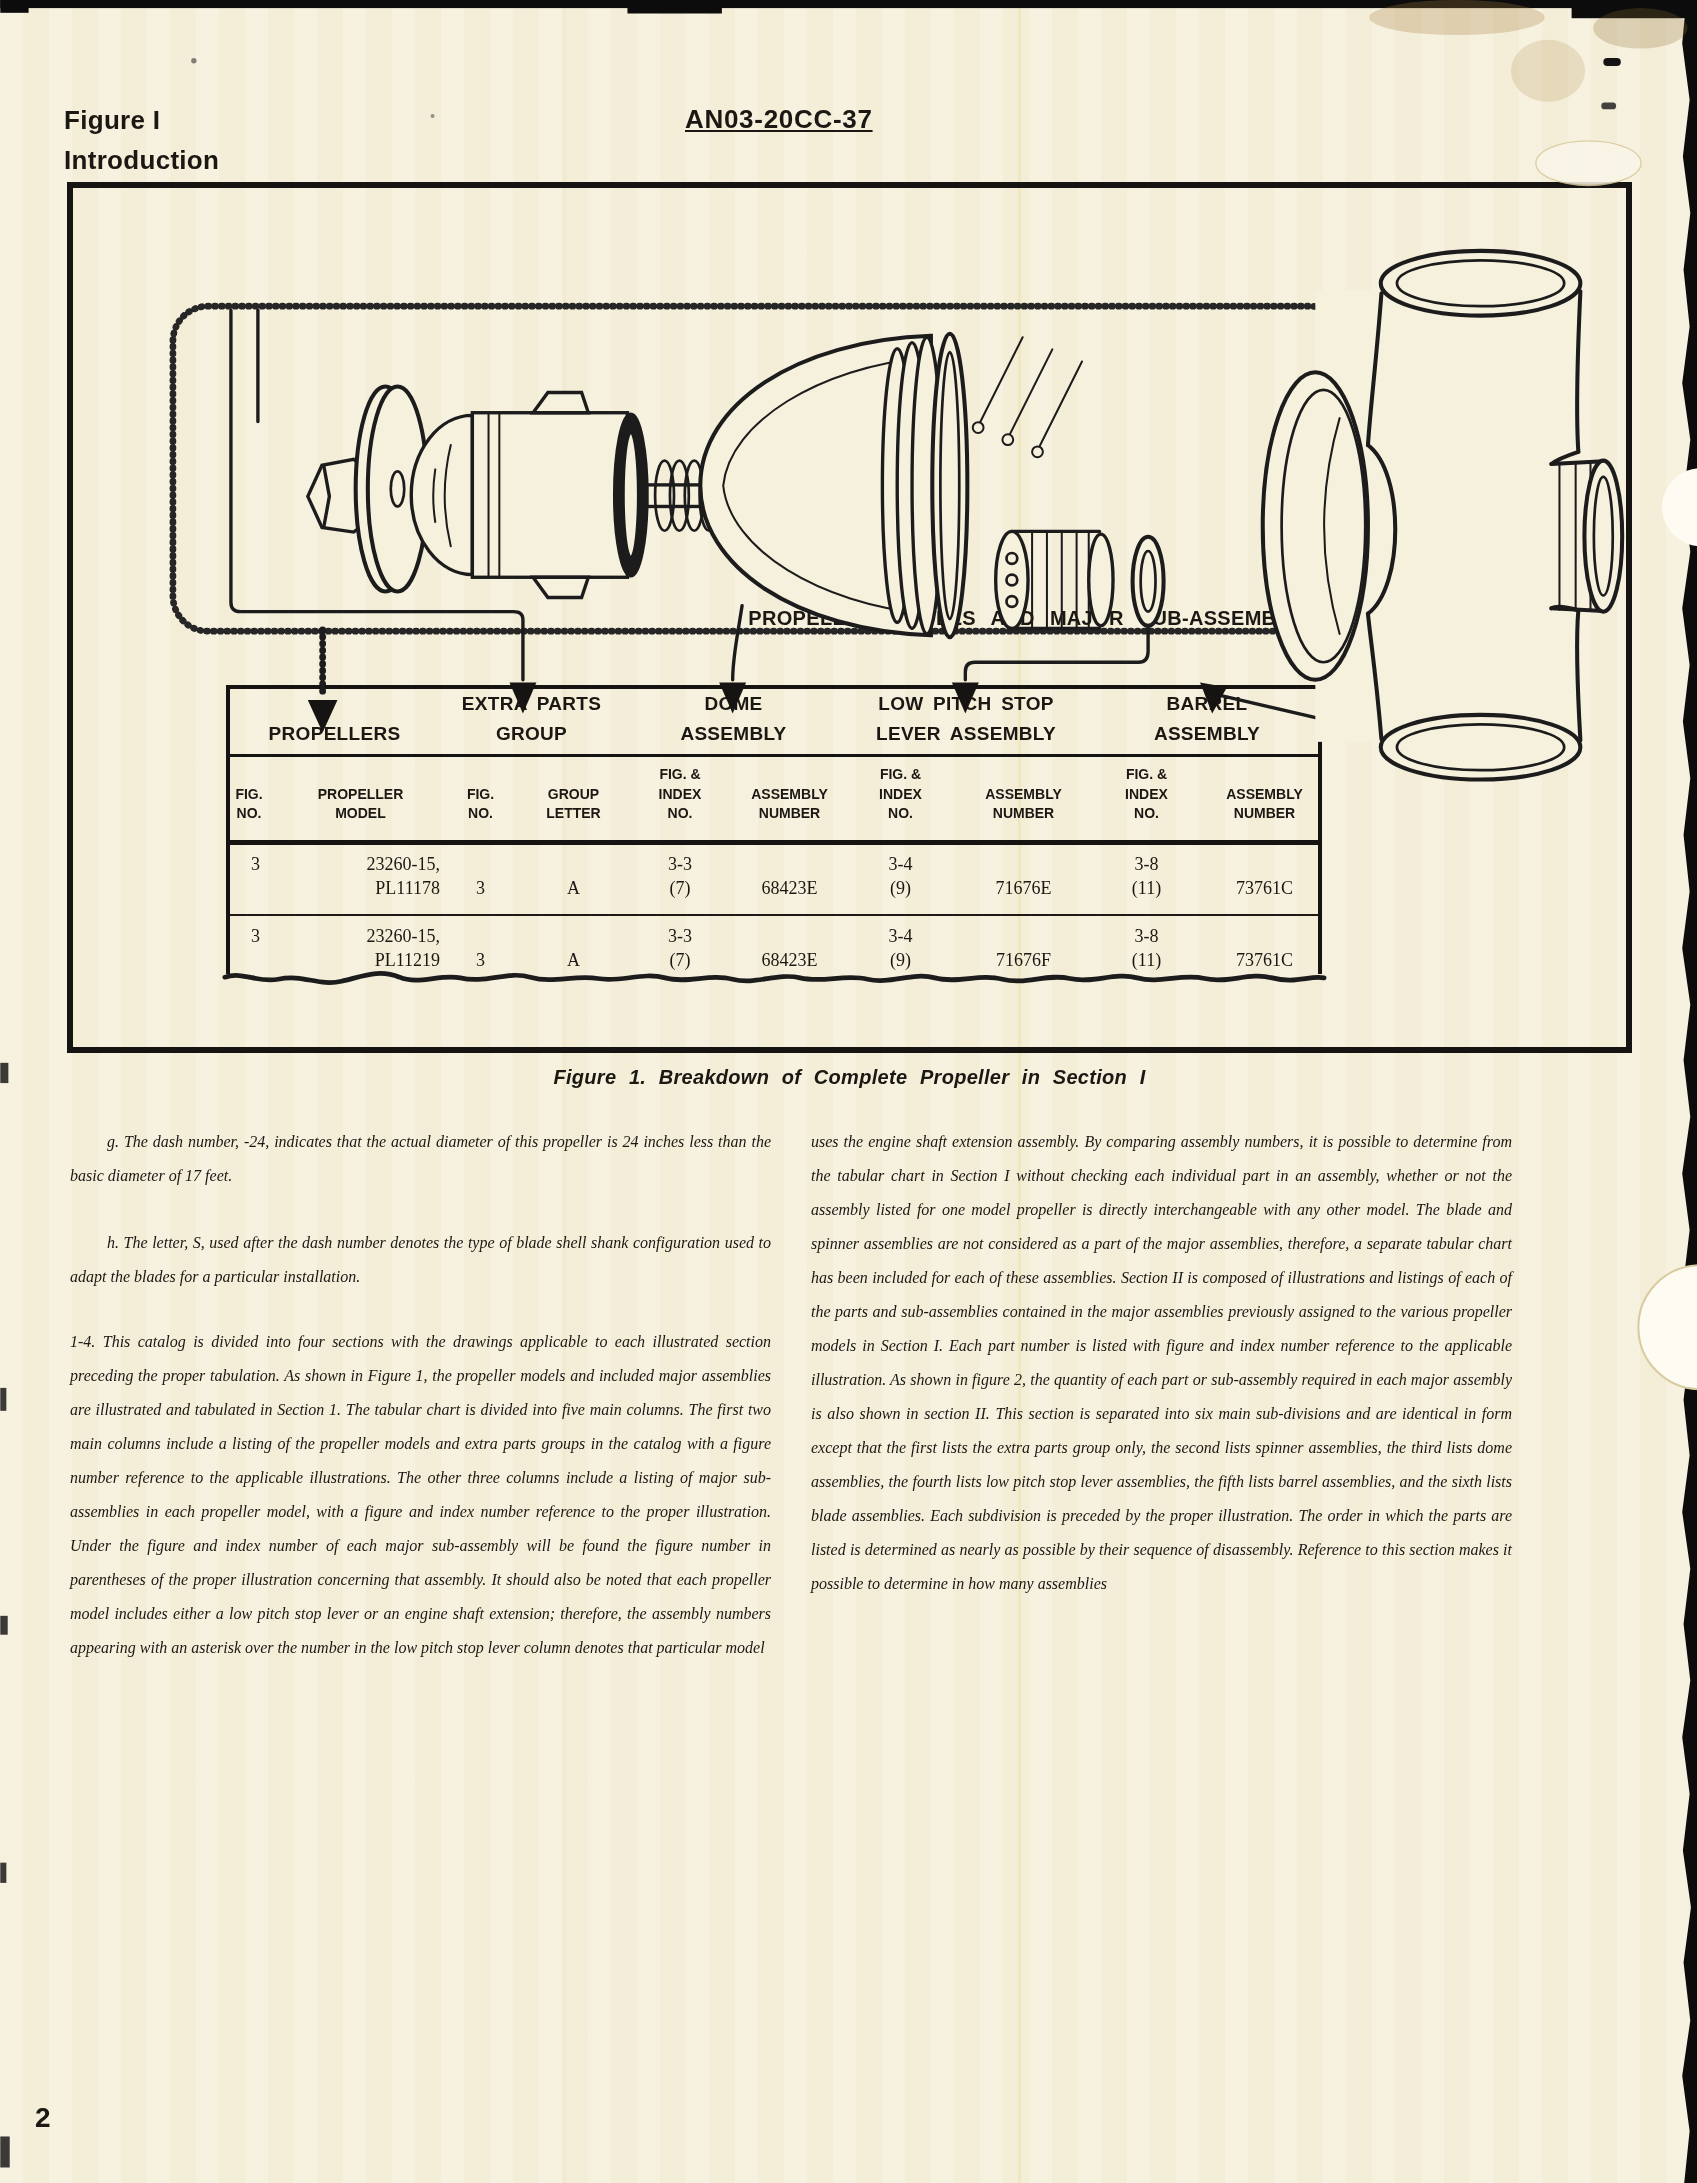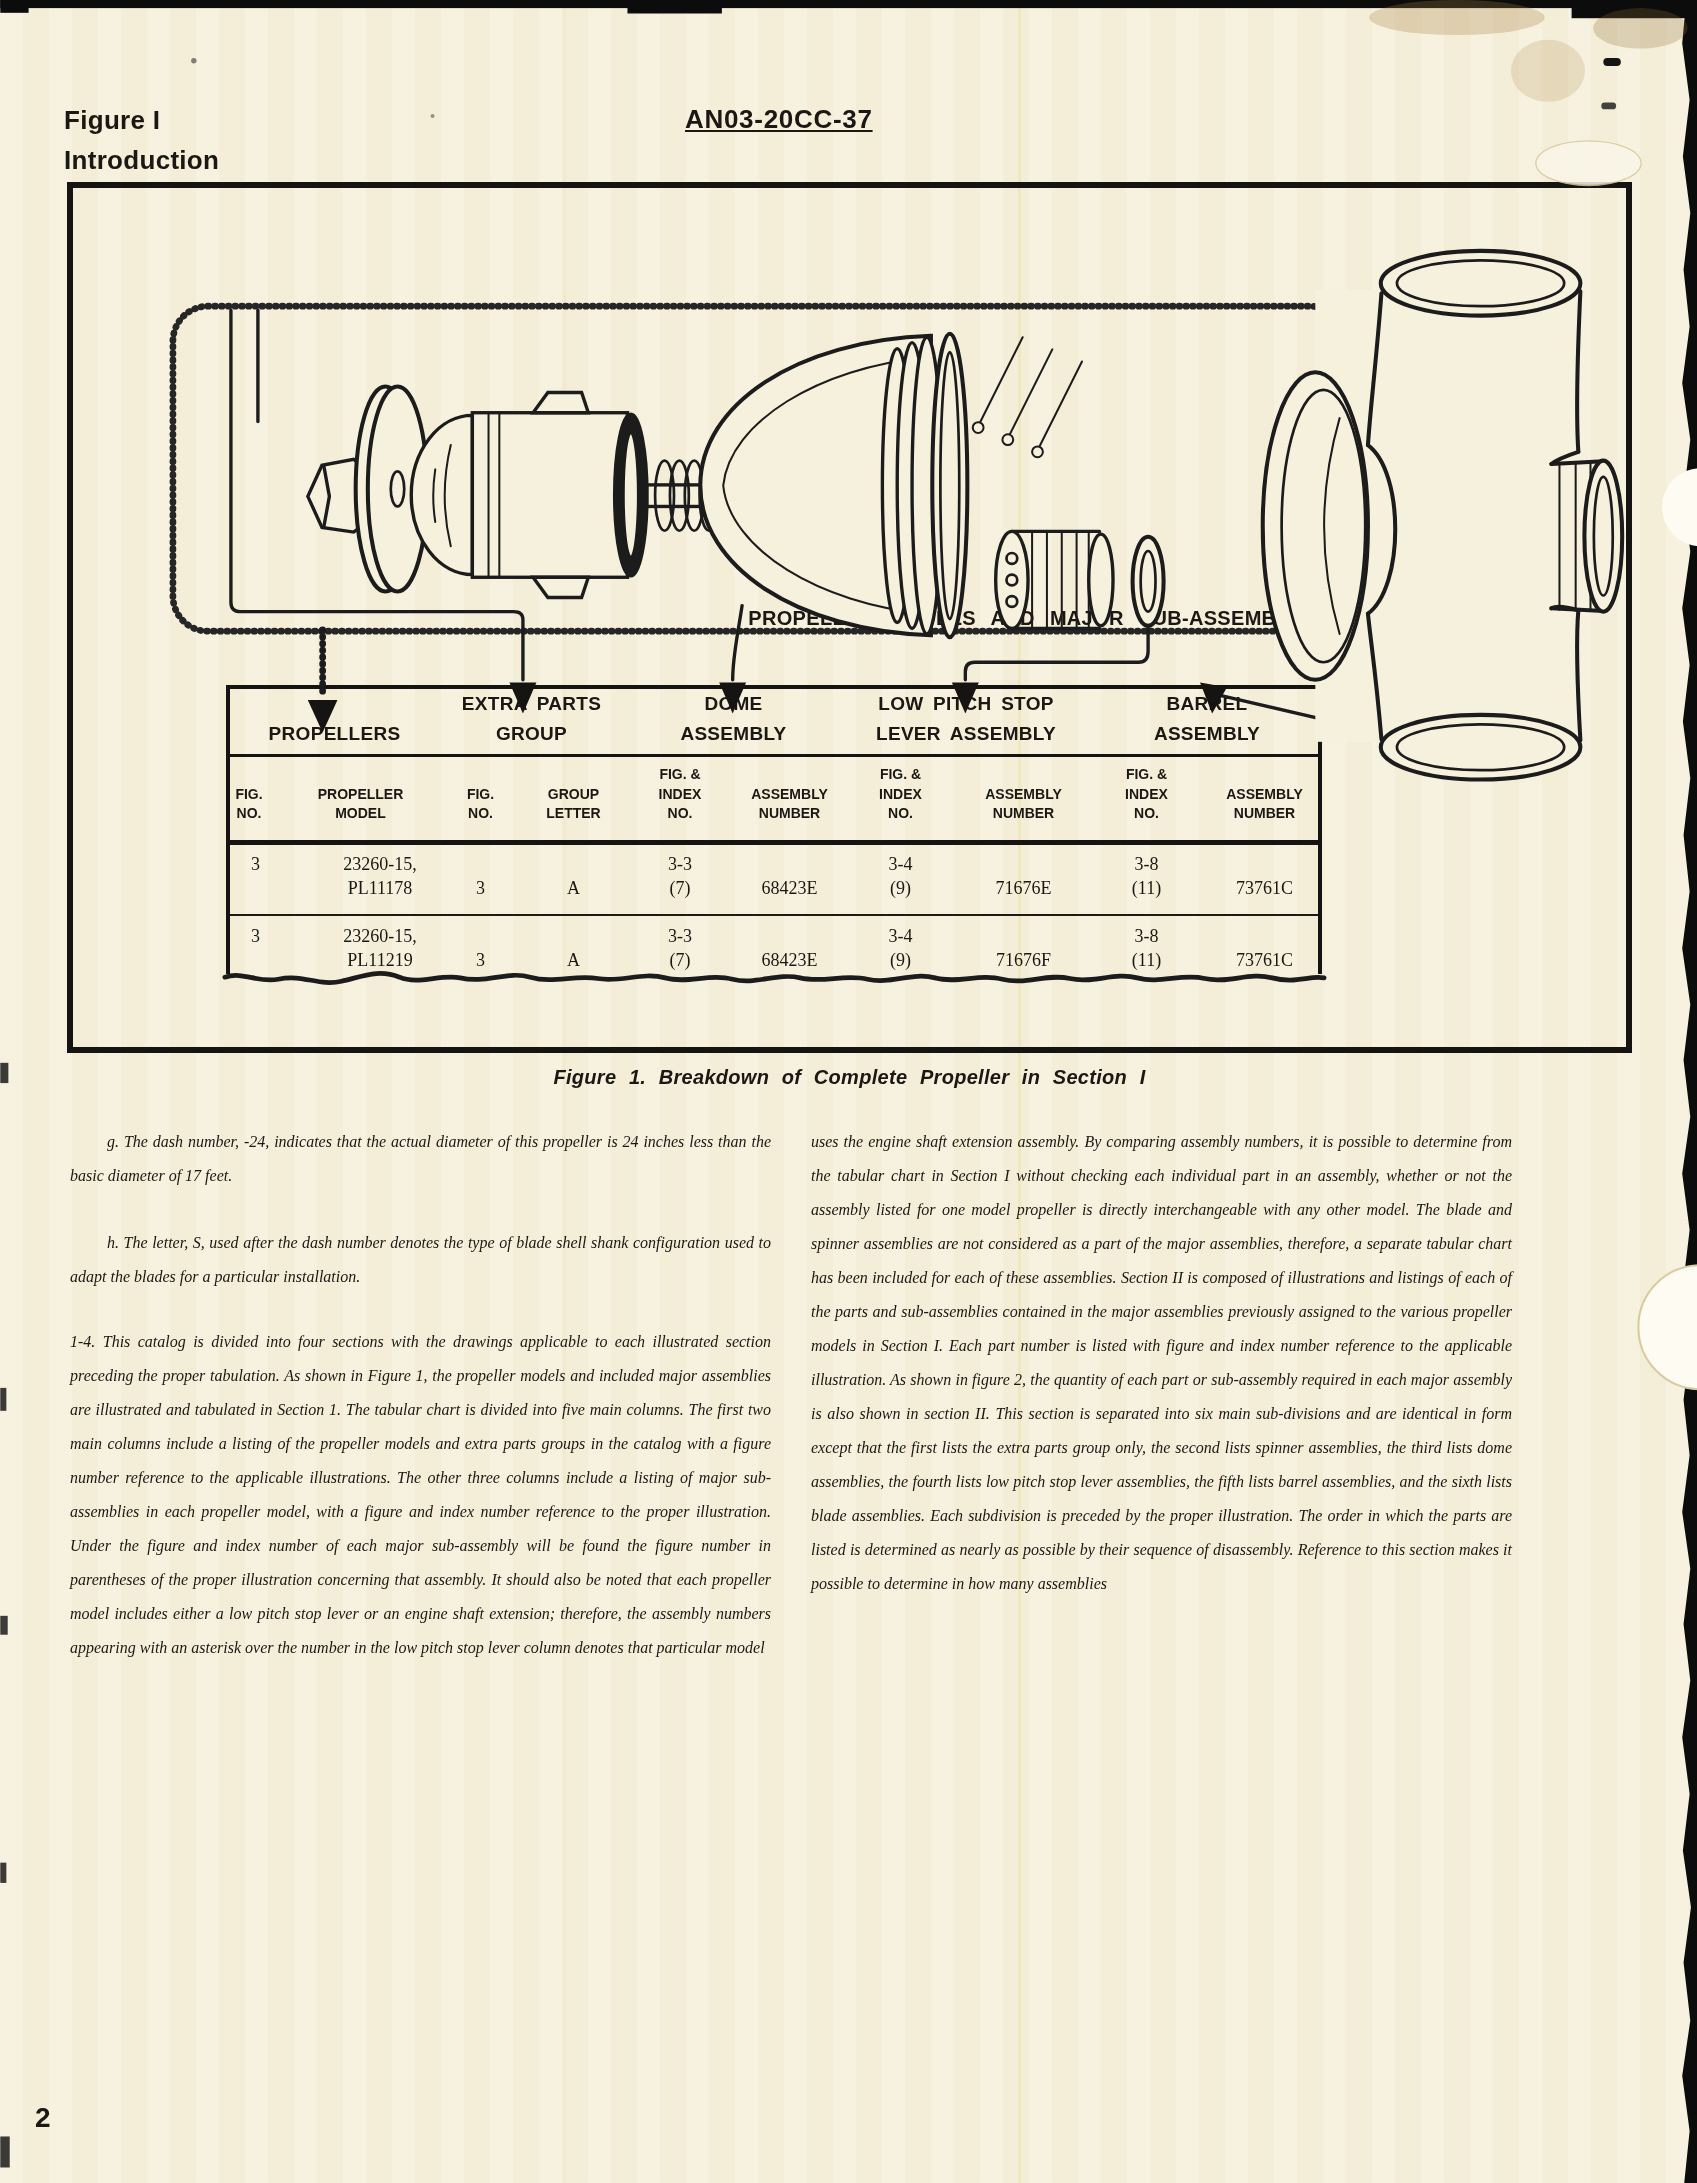--- a/index.html
+++ b/index.html
@@ -55,21 +55,21 @@
   .scell{display:flex;flex-direction:column;justify-content:flex-end;align-items:center;
     padding-bottom:16px;font-weight:700;font-size:14px;line-height:19.6px;text-align:center;}
   .scell.left{align-items:flex-start;padding-left:5.4px;}
   .drow{display:grid;grid-template-columns:51px 159px 81px 105px 108px 111px 111px 135px 111px 125px;
     font-family:"Liberation Serif","DejaVu Serif",serif;font-size:18px;}
   .drow.r1{height:69px;border-bottom:2px solid #1d1a16;padding-top:0;}
   .drow.r2{height:58px;}
   .dcell{display:flex;flex-direction:column;align-items:center;padding-top:6.7px;}
   .drow.r2 .dcell{padding-top:8px;}
   .dcell span{display:block;min-height:24px;line-height:24px;}
-  .dcell.model{align-items:center;padding-left:39px;}
+  .dcell.model{align-items:flex-end;padding-left:39px;}
   
   .col{position:absolute;top:1125px;z-index:2;font-size:16px;line-height:34px;text-align:justify;font-style:italic;}
   .col p{margin:0;}
   .col-left{left:70px;width:701px;}
   .col-right{left:811px;width:701px;}
   .col p.ind{text-indent:37px;}
   .col p.gap{margin-top:33px;}
   .col p.gap2{margin-top:31px;}
   .pageno{
     position:absolute;left:35px;top:2102px;z-index:2;

